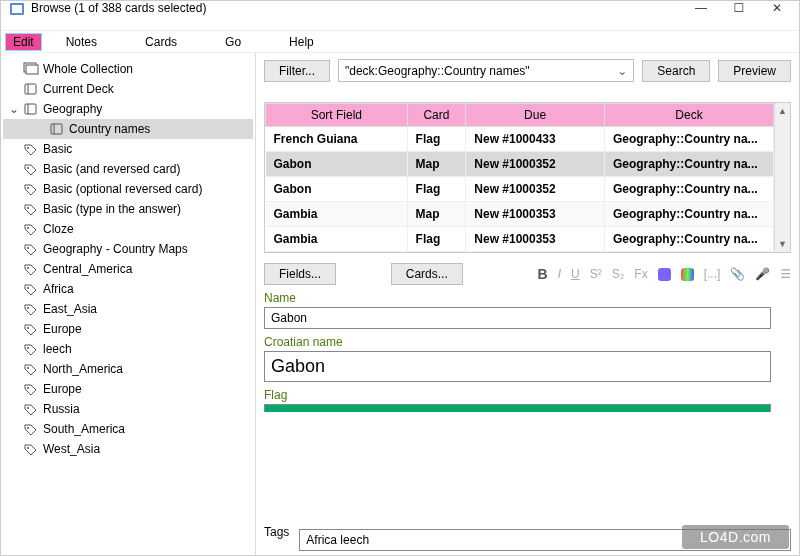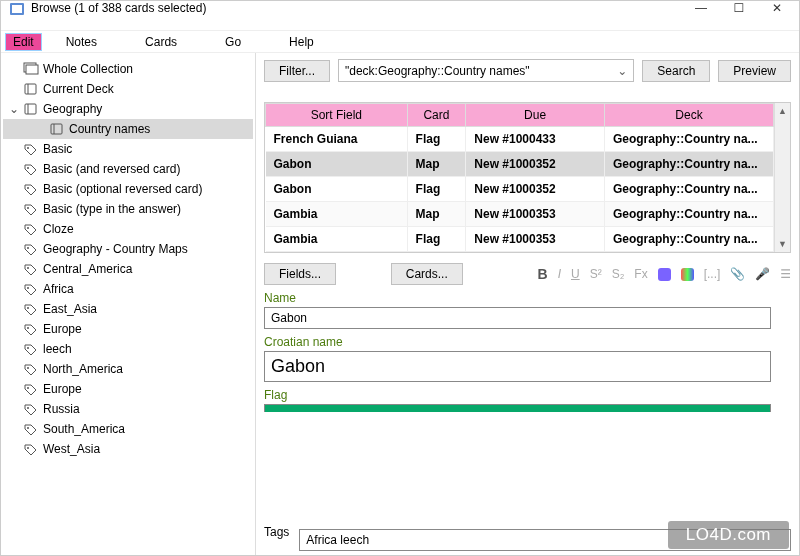--- a/index.html
+++ b/index.html
@@ -60,21 +60,21 @@
     .field-input.big { font-size: 18px; padding: 4px 6px; }
 
     .flag-bar { height: 8px; background: #06a86a; border: 1px solid #888; border-bottom: none; }
 
     .tags-row { display: flex; align-items: center; gap: 10px; margin-top: 4px; }
     .tags-input { flex: 1; border: 1px solid #888; padding: 3px 6px; margin-top: 16px; }
 
     .editor-scroll { position:absolute; right:10px; top:280px; bottom:36px; width:16px; background:#f0f0f0; display:flex; flex-direction:column; align-items:center; }
     .editor-scroll .thumb { width:12px; height:30px; background:#c0c0c0; margin-top:4px; border-radius:2px; }
 
-    .watermark { position:absolute; right:10px; bottom:6px; background: rgba(120,120,120,0.65); color:#fff; padding:4px 18px; border-radius:3px; font-size:17px; letter-spacing:0.5px; }
+    .watermark { position:absolute; right:10px; bottom:6px; background: rgba(120,120,120,0.65); color:#fff; padding:4px 18px; border-radius:3px; font-size:14px; letter-spacing:0.5px; }
   </style>
 </head>
 <body>
 
 <div class="titlebar">
   <span class="app-icon">
     <svg viewBox="0 0 16 16" width="16" height="16">
         <rect x="1" y="2" width="14" height="12" fill="#5b8bd4" rx="1"></rect>
         <rect x="3" y="4" width="10" height="8" fill="#fff"></rect>
       </svg>

